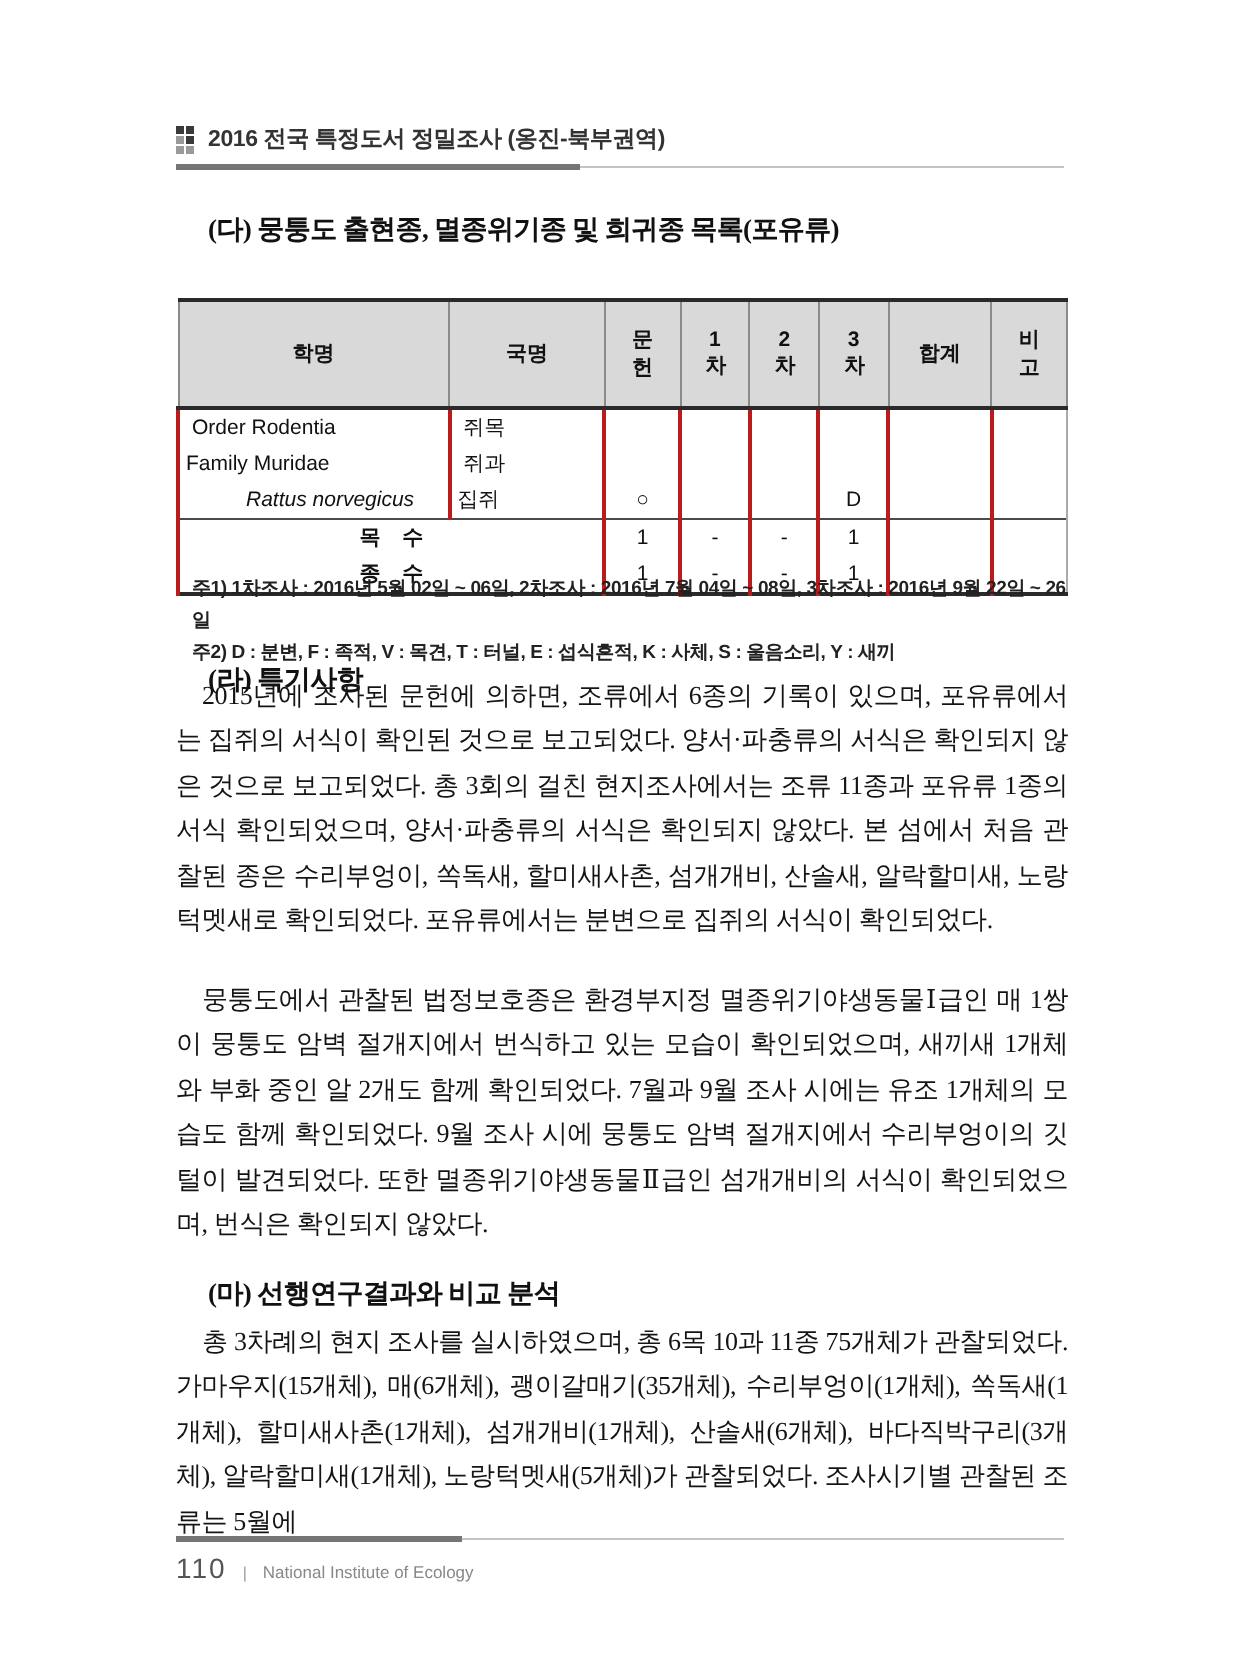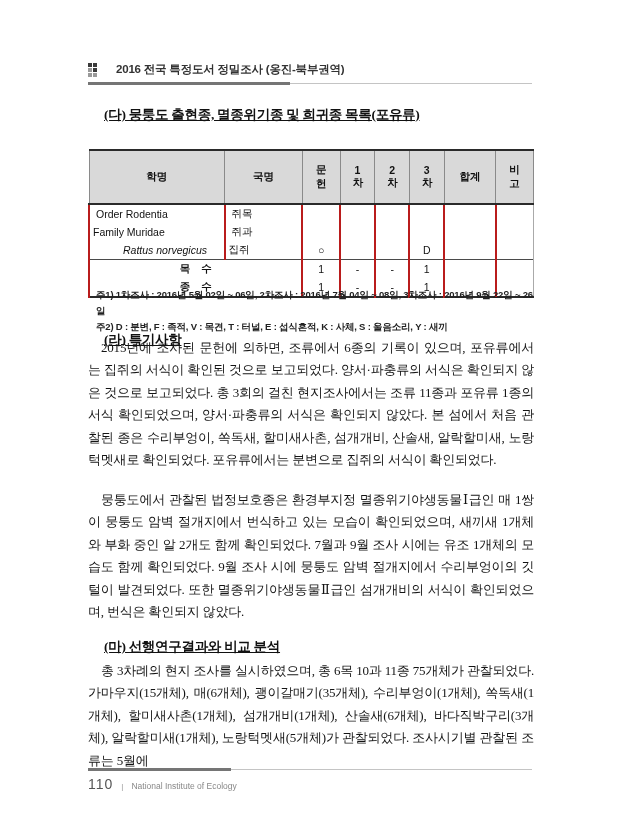--- a/index.html
+++ b/index.html
@@ -1,32 +1,32 @@
 <!DOCTYPE html>
 <html><head>
 <meta charset="utf-8">
 <style>
   html,body{margin:0;padding:0;background:#ffffff;}
   body{width:618px;height:840px;position:relative;overflow:hidden;
        font-family:"Liberation Serif","DejaVu Serif",serif;color:#1a1a1a;}
   .abs{position:absolute;}
 
   
-  .doc-header{top:62px;left:88px;width:444px;display:flex;align-items:center;gap:19px;
+  .doc-header{top:62px;left:88px;width:444px;display:flex;align-items:center;gap:7px;
               font-family:"Liberation Sans","DejaVu Sans",sans-serif;}
   .dots-icon{display:grid;grid-template-columns:4px 4px;grid-auto-rows:4px;gap:1px;}
   .dots-icon span{width:4px;height:4px;}
   .d1{background:#3a3a3a;} .d2{background:#9a9a9a;}
   .doc-header .htitle{font-size:11.5px;font-weight:bold;color:#333;letter-spacing:-0.2px;}
   .rule{top:82px;left:88px;width:444px;height:3px;}
   .rule .dark{position:absolute;left:0;top:0;width:202px;height:3px;background:#757575;}
   .rule .light{position:absolute;left:202px;top:1px;width:242px;height:1px;background:#c4c4c4;}
 
   
-  .sec-heading{left:104px;font-size:13.5px;font-weight:bold;color:#111;letter-spacing:-0.3px;text-decoration:underline;}
+  .sec-heading{left:104px;font-size:13.5px;font-weight:bold;color:#111;letter-spacing:-0.3px;}
   .h-da{top:106px;}
   .h-ra{top:331px;}
   .h-ma{top:638px;}
 
   
   .tbl{top:149px;left:88px;width:446px;border-collapse:collapse;table-layout:fixed;
        font-family:"Liberation Sans","DejaVu Sans",sans-serif;font-size:10.5px;color:#111;
        border-top:2px solid #2a2a2a;border-bottom:2px solid #2a2a2a;}
   .tbl col.c-sci{width:30.5%;} .tbl col.c-kor{width:17.5%;}
   .tbl col.c-doc{width:8.5%;} .tbl col.c-s1{width:7.8%;}

